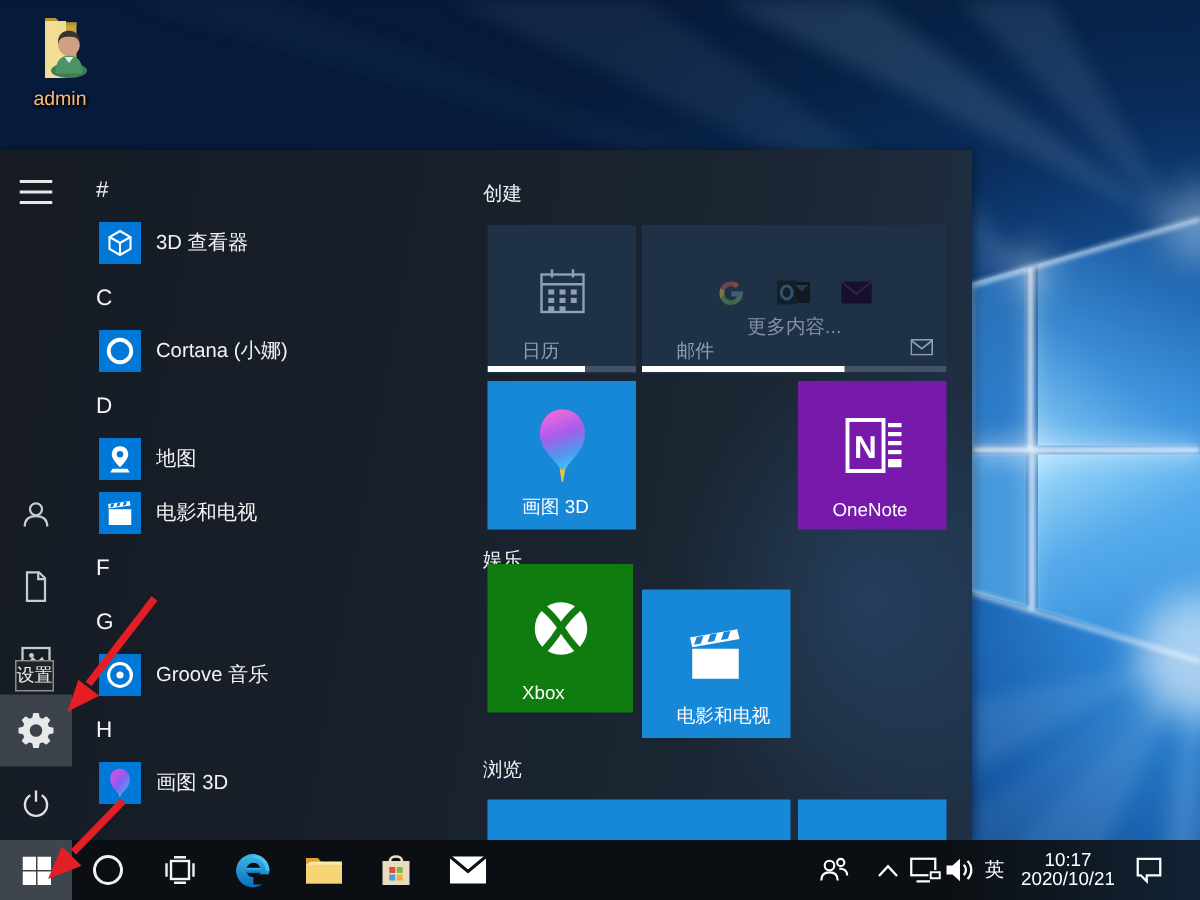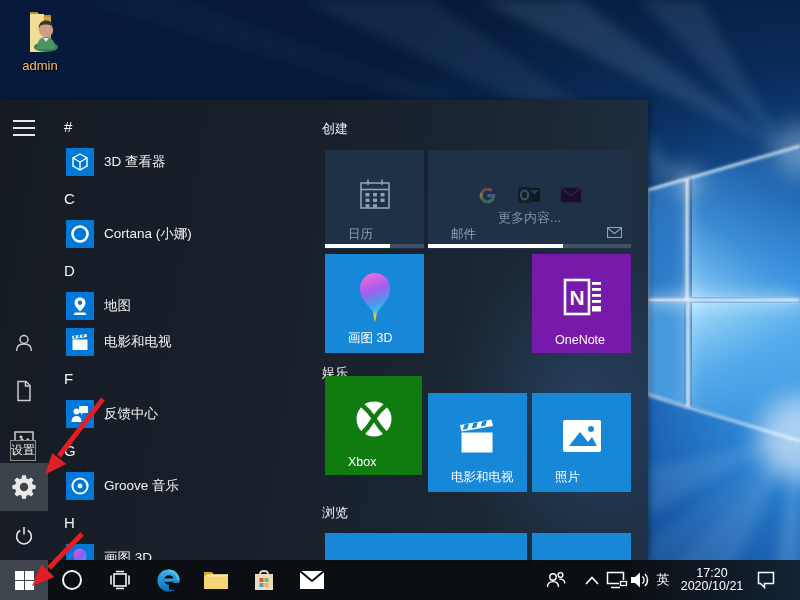--- a/index.html
+++ b/index.html
@@ -265,31 +265,20 @@
             <rect x="2.5" y="7.5" width="15" height="10.5" fill="#fff"></rect>
           </svg>
         </span>
         <span class="app-label">电影和电视</span>
       </div>
 
       <div class="app-row">
           <span class="letter">F</span>
         </div>
 
-      <div class="app-row">
-        <span class="app-ico">
-          <svg width="20" height="20" viewBox="0 0 20 20">
-            <rect x="9" y="2" width="9" height="7" rx="1" fill="#fff"></rect>
-            <polygon points="11,8.6 11,11 13.4,8.6" fill="#fff"></polygon>
-            <circle cx="6.5" cy="7.5" r="3" fill="#fff"></circle>
-            <path d="M1.5 18 C1.5 13.5 4 12 6.5 12 C9 12 11.5 13.5 11.5 18 Z" fill="#fff"></path>
-          </svg>
-        </span>
-        <span class="app-label">反馈中心</span>
-      </div>
 
       <div class="app-row">
           <span class="letter">G</span>
         </div>
 
       <div class="app-row">
         <span class="app-ico">
           <svg width="22" height="22" viewBox="0 0 22 22">
             <circle cx="11" cy="11" r="7.6" fill="none" stroke="#fff" stroke-width="2"></circle>
             <circle cx="11" cy="11" r="2.4" fill="#fff"></circle>
@@ -442,30 +431,20 @@
               <polygon points="8.5,8.6 13,7.8 11.2,13 6.7,13.8"></polygon>
               <polygon points="17.5,7 22,6.2 20.2,11.4 15.7,12.2"></polygon>
               <polygon points="26.5,5.4 31,4.6 29.2,9.8 24.7,10.6"></polygon>
             </g>
             <rect x="5.5" y="16.5" width="31" height="20" fill="#fff"></rect>
           </svg>
         </div>
         <span class="tlabel">电影和电视</span>
       </div>
 
-      <div class="tile" style="left:532px; top:293px; width:99px; height:99px; background:#1787d8;">
-        <div class="ticon-c" style="bottom:14px;">
-          <svg width="42" height="36" viewBox="0 0 42 36">
-            <rect x="2" y="2" width="38" height="32" rx="2" fill="#fff"></rect>
-            <polygon points="8,28 19,14 27,24 31,19 36,28" fill="#1787d8"></polygon>
-            <circle cx="30" cy="11" r="3" fill="#1787d8"></circle>
-          </svg>
-        </div>
-        <span class="tlabel">照片</span>
-      </div>
 
       <div class="group-header" style="left:322px; top:404px;">浏览</div>
 
       <div class="tile" style="left:325px; top:433px; width:202px; height:99px; background:#1787d8;"></div>
       <div class="tile" style="left:532px; top:433px; width:99px; height:99px; background:#1787d8;"></div>
     </div>
   </div>
 
   <div class="tooltip">设置</div>
 
@@ -565,21 +544,21 @@
         </svg>
       </div>
       <div class="tray-ico" style="left:628px;">
         <svg width="20" height="18" viewBox="0 0 20 18">
           <polygon points="1,6 5,6 10,1.5 10,16.5 5,12 1,12" fill="#fff"></polygon>
           <path d="M12.5 5.5 A5 5 0 0 1 12.5 12.5 M15 3 A8.4 8.4 0 0 1 15 15" fill="none" stroke="#fff" stroke-width="1.5"></path>
         </svg>
       </div>
       <div class="ime" style="left:651px;">英</div>
       <div class="clock" style="left:676px;">
-        <div class="time">17:20</div>
+        <div class="time">10:17</div>
         <div class="date">2020/10/21</div>
       </div>
       <div class="tray-ico" style="left:754px;">
         <svg width="22" height="20" viewBox="0 0 22 20">
           <path d="M3.5 2.5 L18.5 2.5 L18.5 13.5 L9.5 13.5 L9.5 17.5 L5.5 13.5 L3.5 13.5 Z" fill="none" stroke="#fff" stroke-width="1.5"></path>
         </svg>
       </div>
     </div>
   </div>
 

